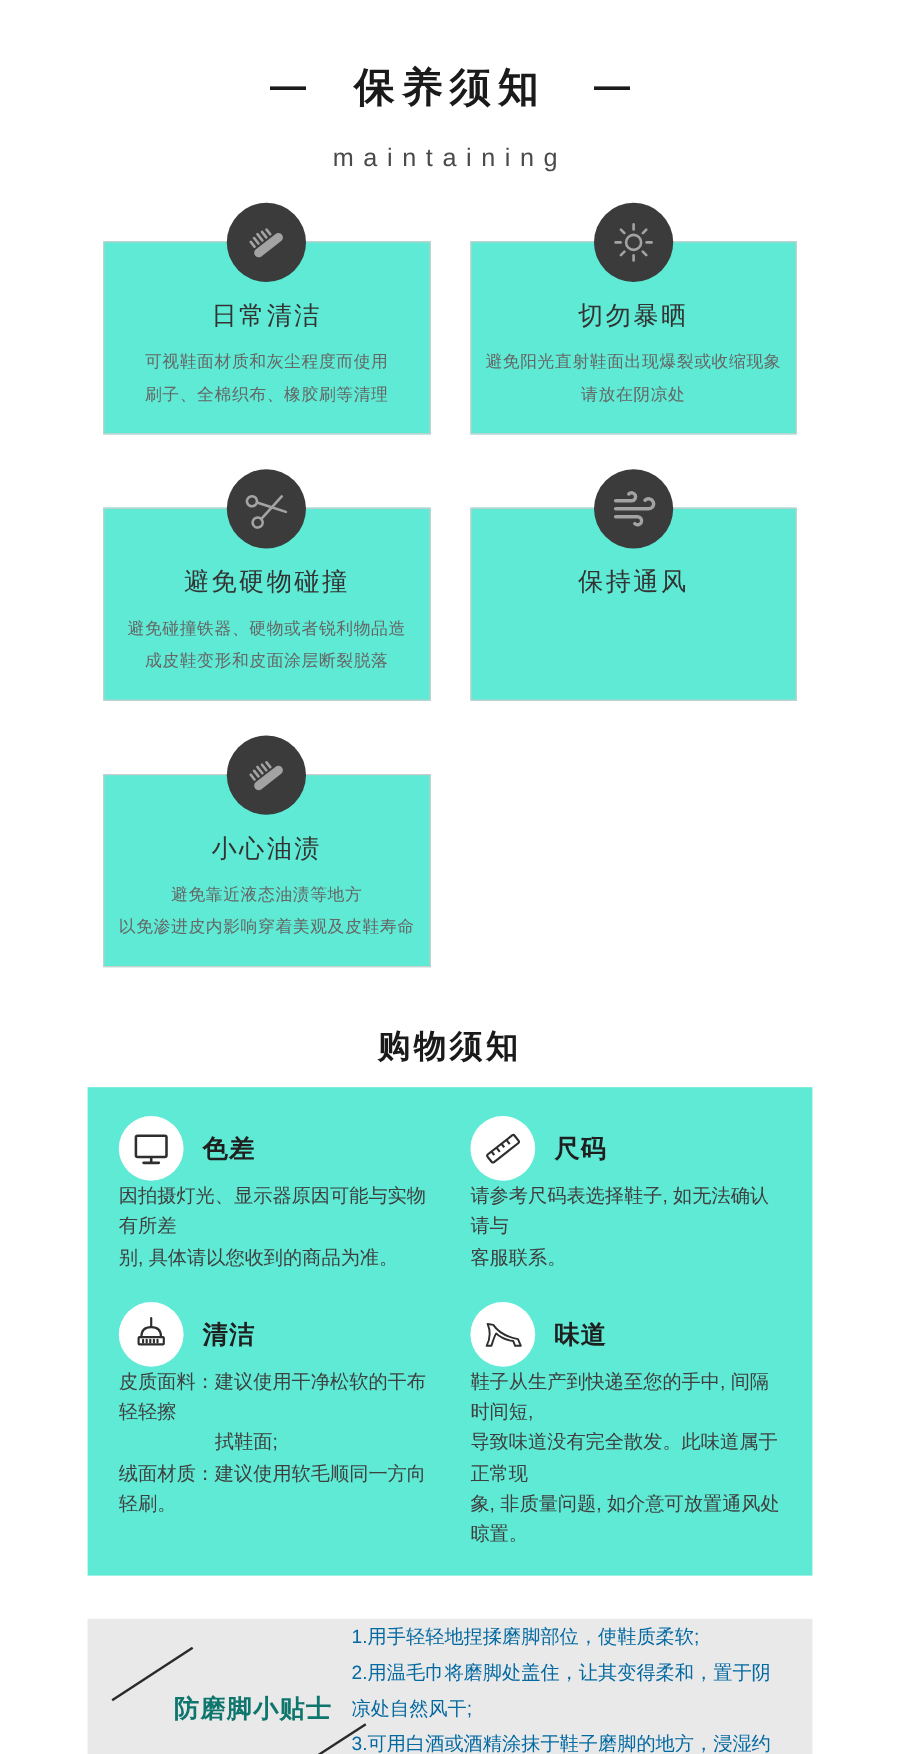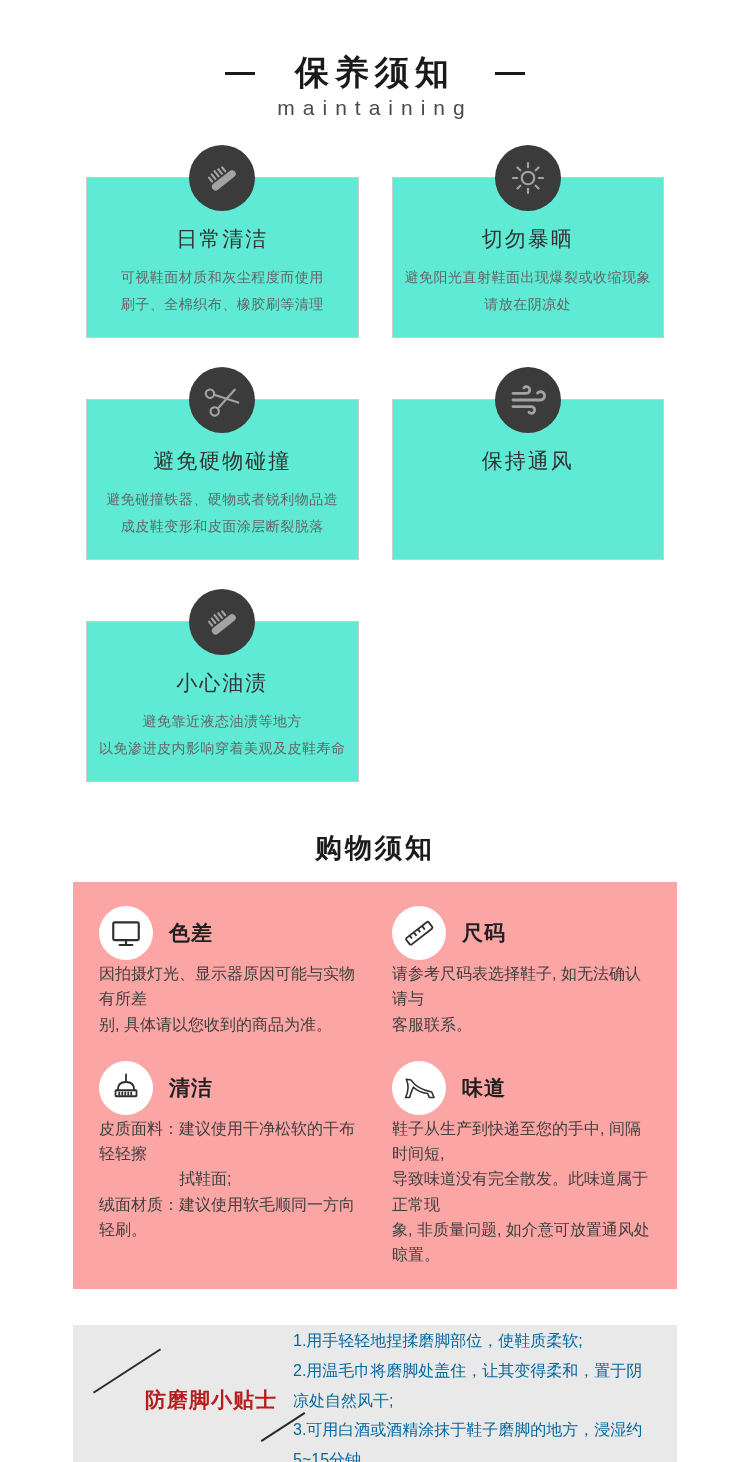--- a/index.html
+++ b/index.html
@@ -6,21 +6,21 @@
   html,body { background:#fff; }
   .page {
     width:634px; height:1462px; margin:0 auto; background:#ffffff;
     font-family:"Liberation Sans","DejaVu Sans",sans-serif;
     color:#333; overflow:hidden; position:relative;
   }
   
   .care-header { margin-top:50px; display:flex; align-items:center; justify-content:center; gap:40px; }
   .care-header h1 { font-size:34px; font-weight:bold; color:#1a1a1a; letter-spacing:6px; }
   .dash { width:30px; height:3px; background:#1a1a1a; }
-  .care-subtitle { margin-top:0; text-align:center; font-size:21px; color:#4a4a4a; letter-spacing:8px; }
+  .care-subtitle { margin-top:24px; text-align:center; font-size:21px; color:#4a4a4a; letter-spacing:8px; }
   
   .cards-grid {
     margin:24px 28px 0; display:grid; grid-template-columns:1fr 1fr;
     column-gap:33px; row-gap:61px; padding-top:33px;
   }
   .care-card {
     position:relative; border:1px solid #cccccc; background:#5eead4;
     height:161px; text-align:center; padding-top:47px;
   }
   .care-icon-circle {
@@ -29,41 +29,41 @@
     display:flex; align-items:center; justify-content:center; color:#a3a3a3;
   }
   .care-card h2 { font-size:21px; font-weight:400; color:#333; letter-spacing:2px; }
   .care-card p {
     margin-top:11px; font-size:14px; color:#666; line-height:1.95;
     white-space:pre-line; letter-spacing:0.5px;
   }
   
   .shop-title { margin-top:48px; text-align:center; font-size:27px; font-weight:bold; color:#1a1a1a; letter-spacing:3px; }
   .shop-panel {
-    margin:16px 15px 0; background:#fca5a5; min-height:320px;
+    margin:16px 15px 0; background:#5eead4; min-height:320px;
     padding:24px 26px 22px; display:grid; grid-template-columns:1fr 1fr;
     column-gap:34px; row-gap:24px;
   }
   .notice-item .notice-head { display:flex; align-items:center; gap:16px; }
   .notice-circle {
     width:54px; height:54px; border-radius:50%; background:#ffffff;
     display:flex; align-items:center; justify-content:center; color:#2e2e2e; flex:0 0 auto;
   }
   .notice-head h3 { font-size:21px; font-weight:600; color:#1f1f1f; letter-spacing:1px; }
   .notice-item p {
     margin-top:1px; font-size:16px; color:#3f3f3f; line-height:1.58;
     white-space:pre-line;
   }
   
   .tips-panel {
     margin:36px 15px 0; background:#e9e9e9; height:150px;
     display:flex; align-items:center; padding:0 24px 0 30px;
   }
   .tips-label-wrap { position:relative; flex:0 0 190px; padding-left:42px; }
-  .tips-label { font-size:21px; font-weight:bold; color:#b91c1c; letter-spacing:1px; }
+  .tips-label { font-size:21px; font-weight:bold; color:#0f766e; letter-spacing:1px; }
   .slash { position:absolute; height:0; border-top:2px solid #2a2a2a; }
   .slash-1 { width:80px; transform:rotate(-33deg); left:-16px; top:-16px; }
   .slash-2 { width:52px; transform:rotate(-33deg); right:-16px; bottom:-14px; }
   .tips-text { flex:1; font-size:16px; color:#0369a1; line-height:1.85; white-space:pre-line; }
 </style>
 </head>
 <body>
 
 <div class="page">
 

